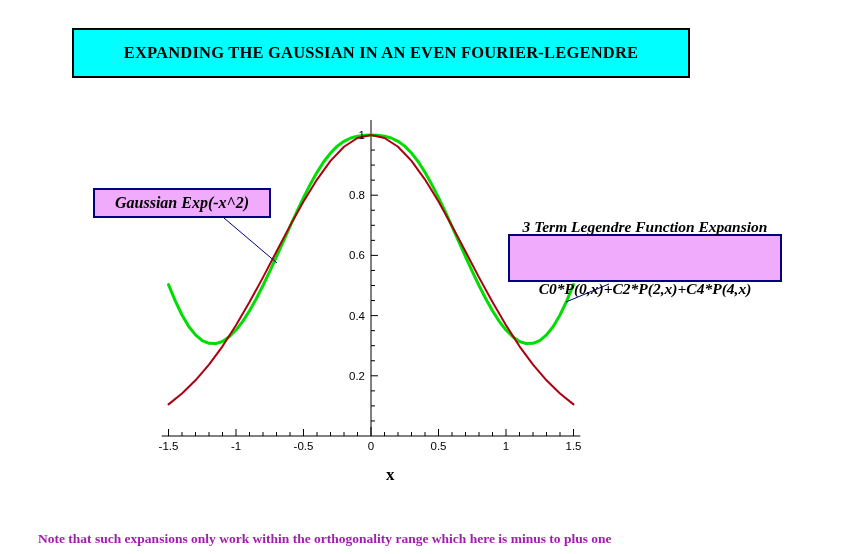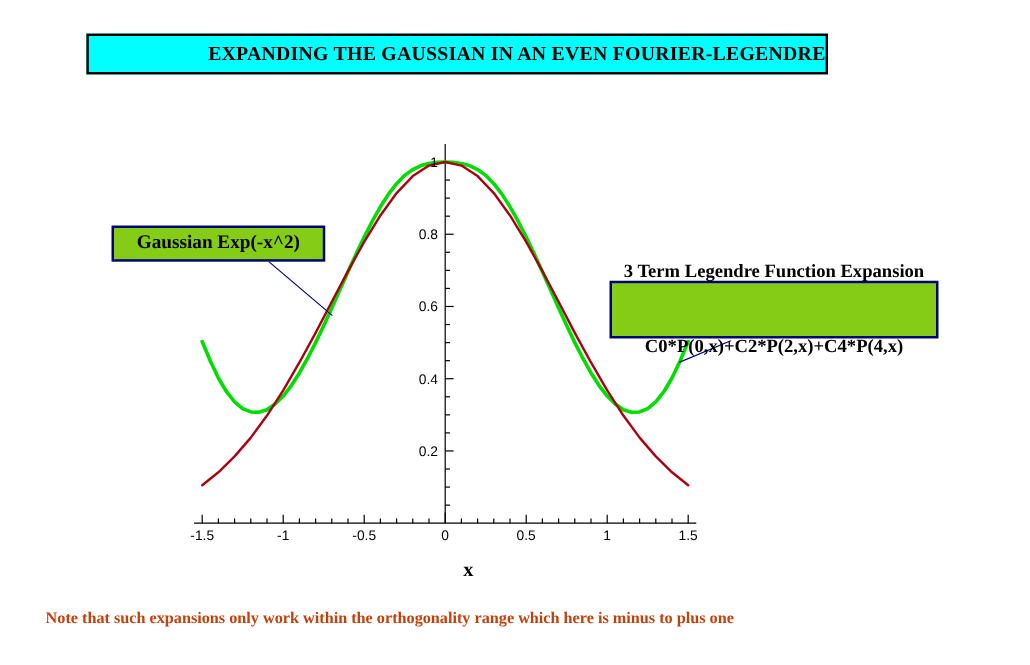--- a/index.html
+++ b/index.html
@@ -14,27 +14,27 @@
     overflow: hidden;
     font-family: "Liberation Serif", "DejaVu Serif", serif;
   }
 
   
   #title-banner {
     position: absolute;
     left: 72px;
     top: 28px;
     width: 618px;
-    height: 34px;
+    height: 50px;
     background: #00FFFF;
     border: 2px solid #000000;
     box-sizing: border-box;
     display: flex;
     flex-direction: column;
-    align-items: flex-end;
+    align-items: center;
     justify-content: center;
     line-height: 1.18;
     gap: 15px;
   }
   #title-banner .tline {
     font-weight: bold;
     font-size: 16.5px;
     color: #000000;
     letter-spacing: 0.2px;
     white-space: nowrap;
@@ -45,31 +45,32 @@
     position: absolute;
     left: 0;
     top: 0;
     width: 858px;
     height: 554px;
   }
 
   
   .callout {
     position: absolute;
-    background: #84cc16;
+    background: #f0abfc;
     border: 2px solid #000080;
     box-sizing: border-box;
     display: flex;
     flex-direction: column;
     align-items: center;
     justify-content: center;
     color: #000000;
     font-weight: bold;
     line-height: 1.15;
     white-space: nowrap;
+    font-style: italic;
   }
   #callout-gaussian {
     left: 93px;
     top: 188px;
     width: 178px;
     height: 30px;
     font-size: 16px;
     padding-left: 4px;
     padding-right: 4px;
   }
@@ -80,24 +81,24 @@
     height: 48px;
     font-size: 15.5px;
   }
   #callout-legendre .cl-line1 { font-size: 15.5px; }
   #callout-legendre .cl-line2 { font-size: 15.5px; margin-top: 44px; }
 
   
   #footnote {
     position: absolute;
     left: 38px;
-    top: 507px;
+    top: 531px;
     font-size: 13.5px;
     font-weight: bold;
-    color: #c2410c;
+    color: #a21caf;
     white-space: nowrap;
   }
 
   
   #xaxis-label {
     position: absolute;
     left: 386px;
     top: 465px;
     font-size: 17px;
     font-weight: bold;

